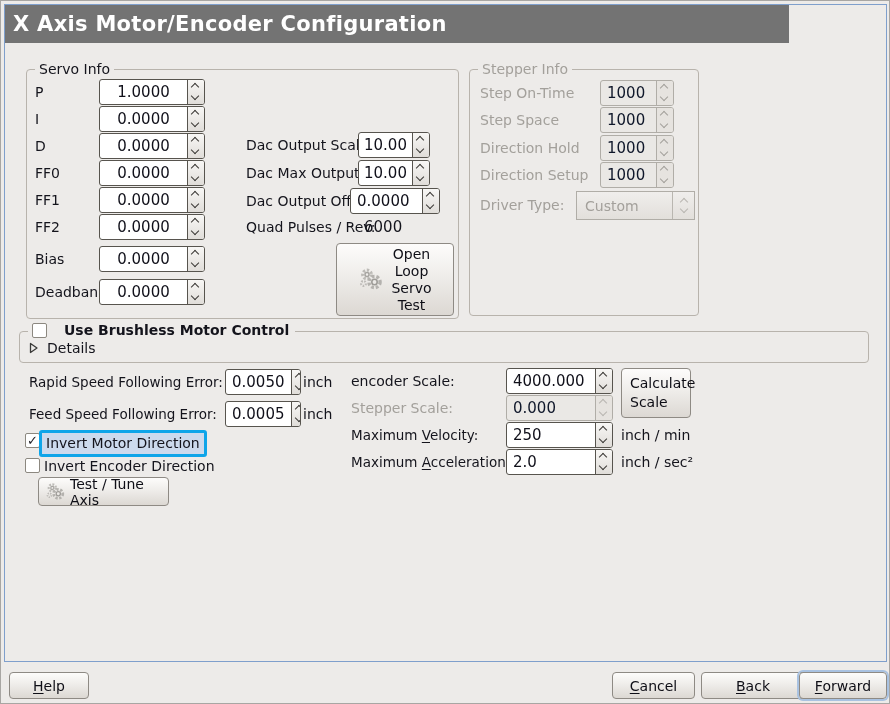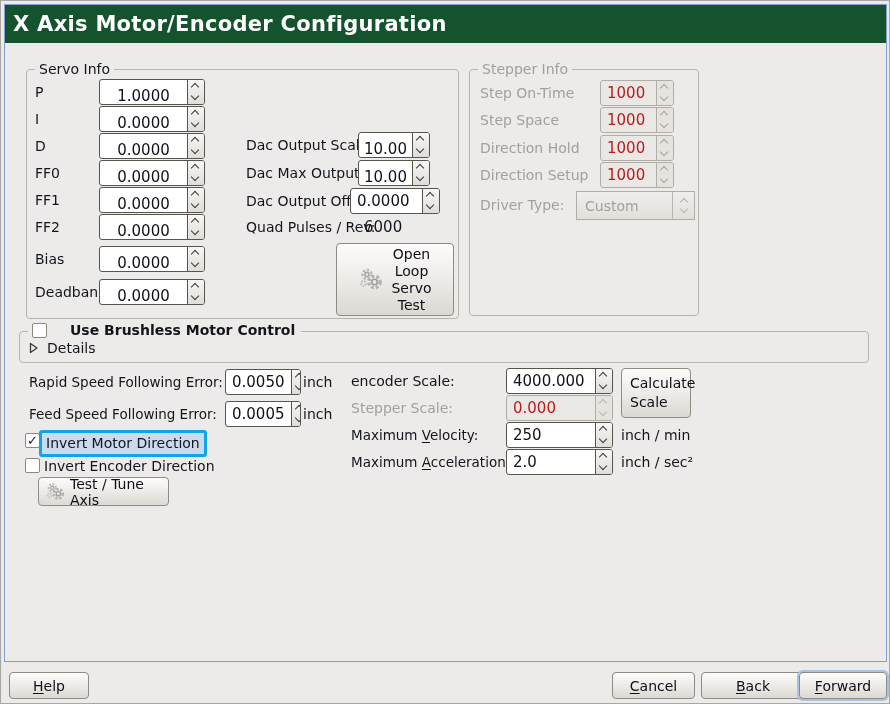--- a/index.html
+++ b/index.html
@@ -5,40 +5,40 @@
   html,body{margin:0;padding:0;background:#d6d4d1;}
   *{box-sizing:border-box;}
   .window{
     position:relative;width:890px;height:704px;background:#edebe9;
     border:1px solid #a8a6a3;overflow:hidden;
     font-family:"DejaVu Sans","Liberation Sans",sans-serif;
     font-size:14px;color:#14141c;cursor:default;
     -webkit-user-select:none;user-select:none;
   }
   .wframe{position:absolute;left:3px;top:3px;width:883px;height:658px;border:1px solid #7f9fcc;background:#edebe9;}
-  .banner{position:absolute;left:4px;top:4px;width:881px;height:38px;background:#14532d;}
+  .banner{position:absolute;left:4px;top:4px;width:784px;height:38px;background:#737373;}
   .banner .title{position:absolute;left:8px;top:0;line-height:38px;font-weight:bold;font-size:21px;color:#ffffff;letter-spacing:.3px;}
 
   
   .gframe{position:absolute;border:1px solid #b8b3ac;border-radius:4px;}
   .legend{position:absolute;top:-9px;left:8px;background:#edebe9;padding:0 4px;line-height:16px;}
   .gray, .gray *{color:#a3a09b;}
 
   .lbl{position:absolute;line-height:26px;white-space:nowrap;}
 
   
   .entry{position:absolute;display:flex;height:26px;background:#fff;border:1px solid #57544e;border-radius:3px;overflow:hidden;}
   .entry .val{flex:1;display:flex;align-items:center;padding:0 6px;font-size:15px;color:#10101a;white-space:nowrap;}
-  .entry.center .val{justify-content:center;padding:16px 2px;}
+  .entry.center .val{justify-content:center;padding:8px 2px;}
   .entry .spin{width:17px;border-left:1px solid #57544e;background:linear-gradient(#f8f7f5,#e0ddd9);display:flex;flex-direction:column;color:#3b3936;}
   .entry .spin i{flex:1;position:relative;display:block;}
   .spin i.up::after{content:"";position:absolute;left:4px;top:4px;width:5px;height:5px;border-left:1.7px solid currentColor;border-top:1.7px solid currentColor;transform:rotate(45deg);}
   .spin i.down::after{content:"";position:absolute;left:4px;top:1px;width:5px;height:5px;border-right:1.7px solid currentColor;border-bottom:1.7px solid currentColor;transform:rotate(45deg);}
   .entry.disabled{background:#eae8e5;border-color:#b0ada7;}
-  .entry.disabled .val{color:#b91c1c;}
+  .entry.disabled .val{color:#0f172a;}
   .entry.disabled .spin{border-left-color:#b0ada7;background:#e6e3df;color:#b9b6b1;}
 
   
   .combo{position:absolute;display:flex;height:29px;border:1px solid #b0ada7;border-radius:0;background:linear-gradient(#f0eeec,#e2dfdb);overflow:hidden;}
   .combo .cval{flex:1;display:flex;align-items:center;padding:0 8px;font-size:14px;}
   .combo .carr{width:22px;border-left:1px solid #b9b6b0;position:relative;color:#b9b6b1;}
   .combo .carr::before{content:"";position:absolute;left:8px;top:7px;width:5px;height:5px;border-left:1.6px solid currentColor;border-top:1.6px solid currentColor;transform:rotate(45deg);}
   .combo .carr::after{content:"";position:absolute;left:8px;bottom:7px;width:5px;height:5px;border-right:1.6px solid currentColor;border-bottom:1.6px solid currentColor;transform:rotate(45deg);}
 
   
@@ -231,21 +231,21 @@
     </div>
 
     <span class="lbl" style="left:10px;top:121px;line-height:29px;">Driver Type:</span>
     <div class="combo" style="left:106px;top:121px;width:119px;">
       <span class="cval">Custom</span>
       <span class="carr"></span>
     </div>
   </div>
 
   <div class="gframe" style="left:18px;top:330px;width:850px;height:32px;">
-    <span class="legend" style="top:-10px;display:flex;align-items:center;gap:23px;padding-right:6px;">
+    <span class="legend" style="top:-10px;display:flex;align-items:center;gap:17px;padding-right:6px;">
       <span class="cb" style="position:static;"></span>
       <span class="bold">Use Brushless Motor Control</span>
     </span>
     <span class="expander" style="left:8px;top:8px;">
       <svg width="11" height="12" viewBox="0 0 11 12">
           <path d="M2.5 1.5 L9 6 L2.5 10.5 Z" fill="none" stroke="#3a3a38" stroke-width="1.3" stroke-linejoin="round"></path>
         </svg>
       <span>Details</span>
     </span>
   </div>

